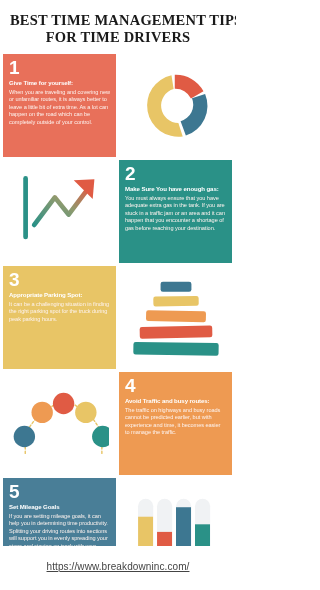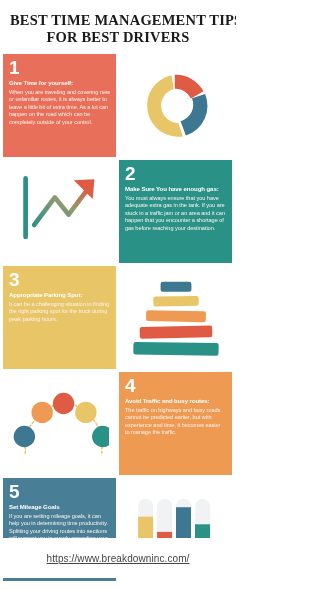--- a/index.html
+++ b/index.html
@@ -95,21 +95,21 @@
   }
   .illus svg {
     display: block;
   }
 
   
   .footer {
     position: absolute;
     left: 0;
     right: 0;
-    bottom: 12px;
+    bottom: 4px;
     height: 40px;
     display: flex;
     align-items: center;
     justify-content: center;
     background: #ffffff;
   }
   .footer-link {
     font-family: "Liberation Sans", sans-serif;
     font-size: 10px;
     color: #444444;
@@ -117,21 +117,21 @@
     letter-spacing: 0.1px;
   }
 </style>
 </head>
 <body>
 
 <div class="infographic">
 
   <div class="title-block">
     <div class="title-line">BEST TIME MANAGEMENT TIPS</div>
-    <div class="title-line">FOR BEST DRIVERS</div>
+    <div class="title-line">FOR TIME DRIVERS</div>
   </div>
 
   <div class="grid">
 
     <div class="cell">
       <div class="panel" id="panel-1" style="background: rgb(232, 112, 90);">
         <div class="panel-num">1</div>
         <div class="panel-head">Give Time for yourself:</div>
         <div class="panel-body">When you are traveling and covering new or unfamiliar routes, it is always better to leave a little bit of extra time. As a lot can happen on the road which can be completely outside of your control.</div>
       </div>

